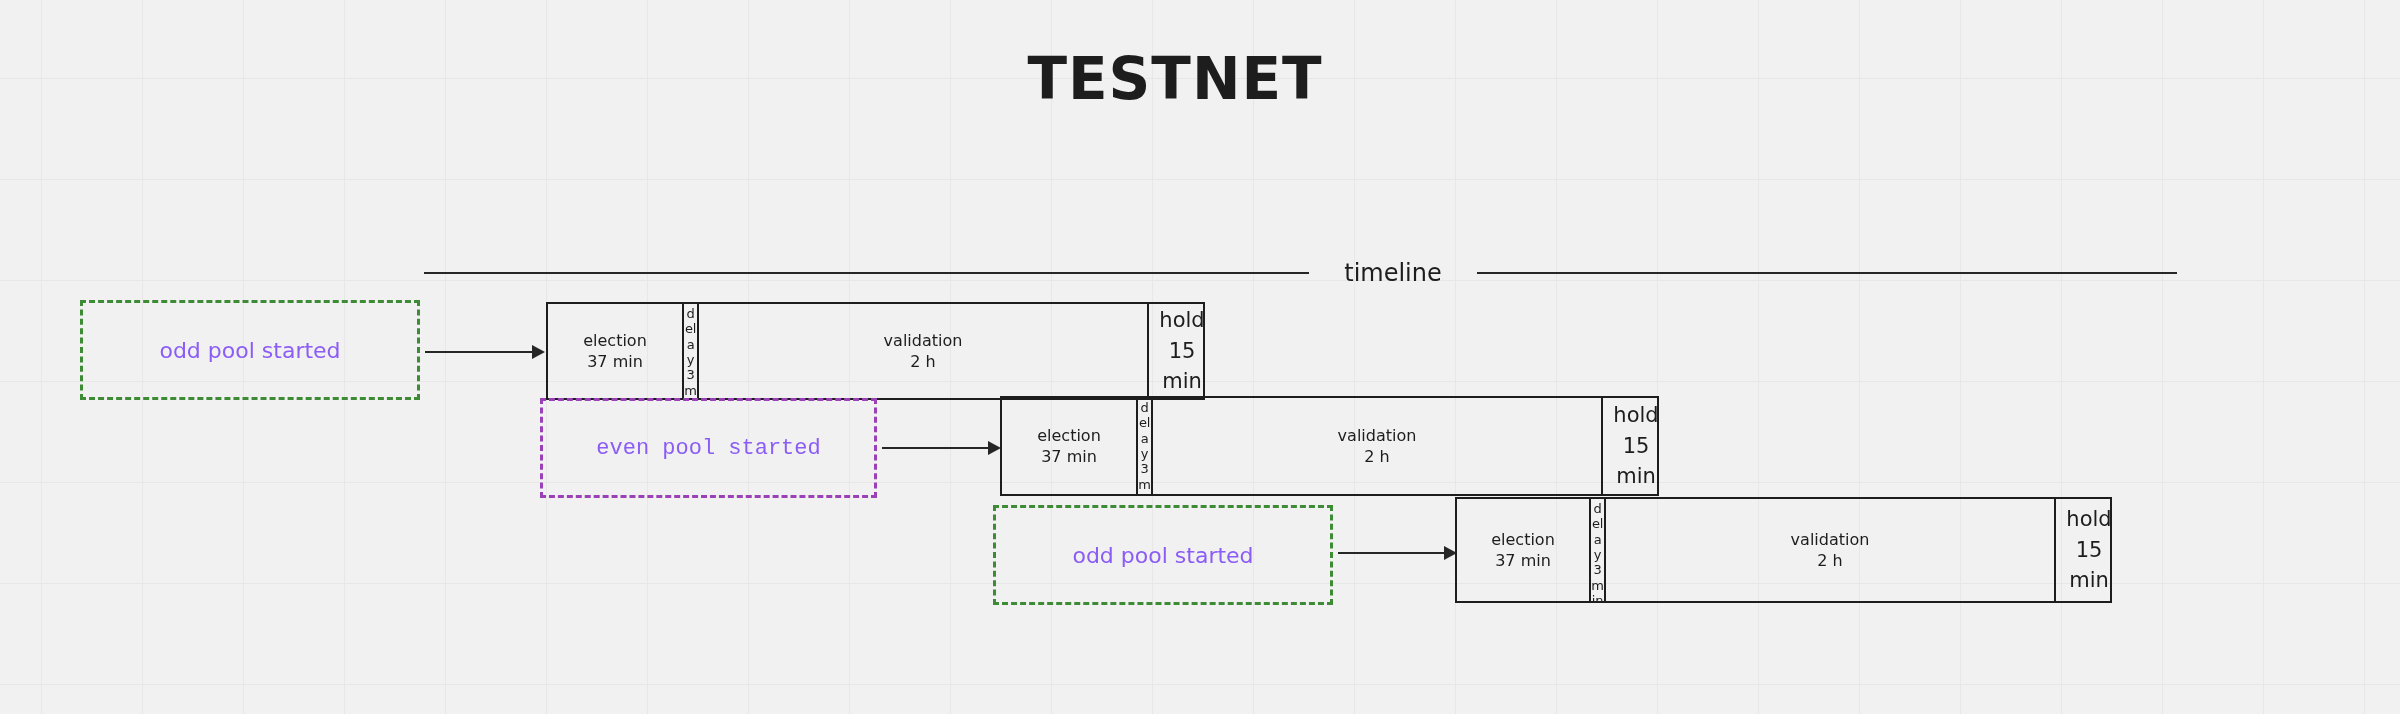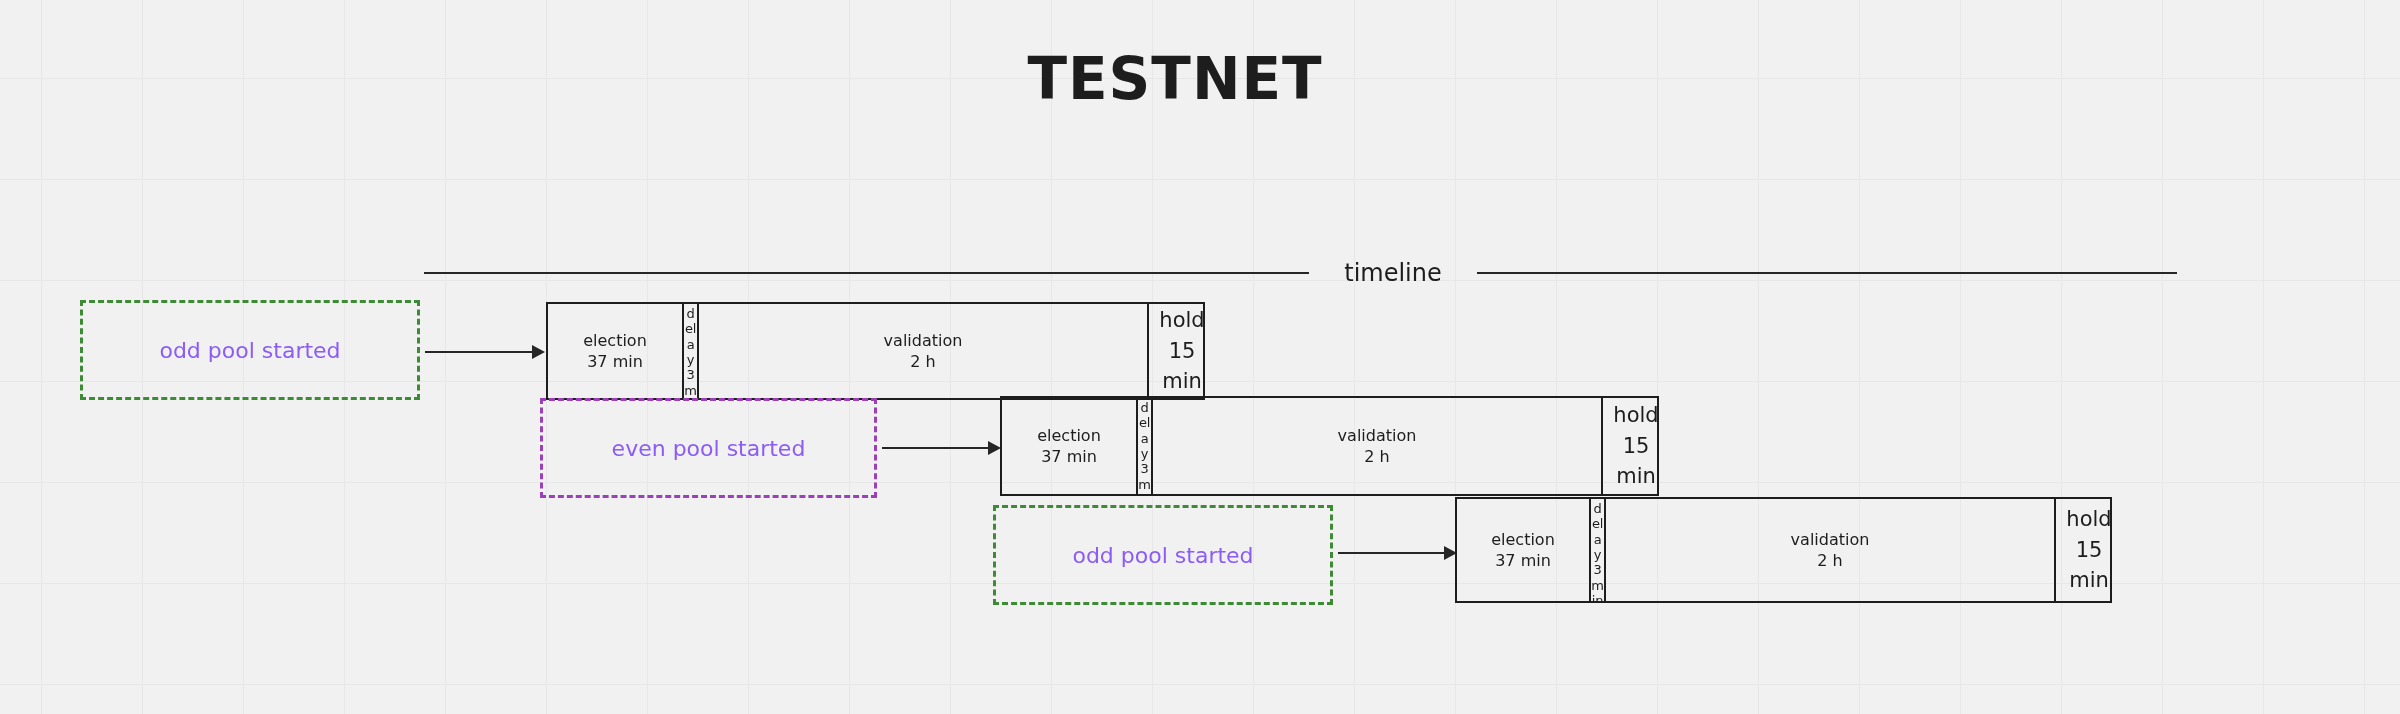--- a/index.html
+++ b/index.html
@@ -79,21 +79,21 @@
   .phase.hold{font-size:21px;line-height:1.45;padding-left:12px;}
 
   .note{
     position:absolute;
     box-sizing:border-box;
     display:flex;align-items:center;justify-content:center;
     font-size:22px;color:#8b5cf6;
     background:transparent;
   }
   .note.green{border:3px dashed #3e8b36;}
-  .note.purple{border:3px dashed #9b41b8;}
+  .note.purple{border:3px dashed #9b41b8;font-family:Liberation Mono, monospace;}
 
   .arrow{position:absolute;height:14px;}
   .arrow .shaft{position:absolute;left:0;top:6px;height:2.4px;background:#262626;}
   .arrow .head{
     position:absolute;top:0;width:0;height:0;
     border-top:7px solid transparent;
     border-bottom:7px solid transparent;
     border-left:13px solid #262626;
   }
 </style>

